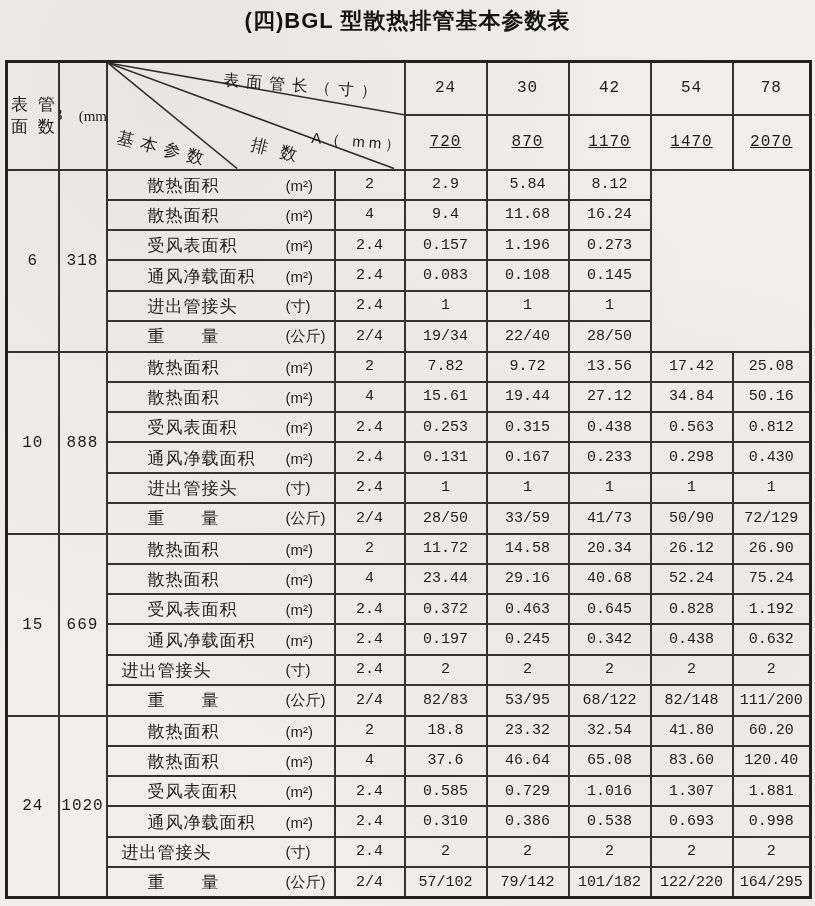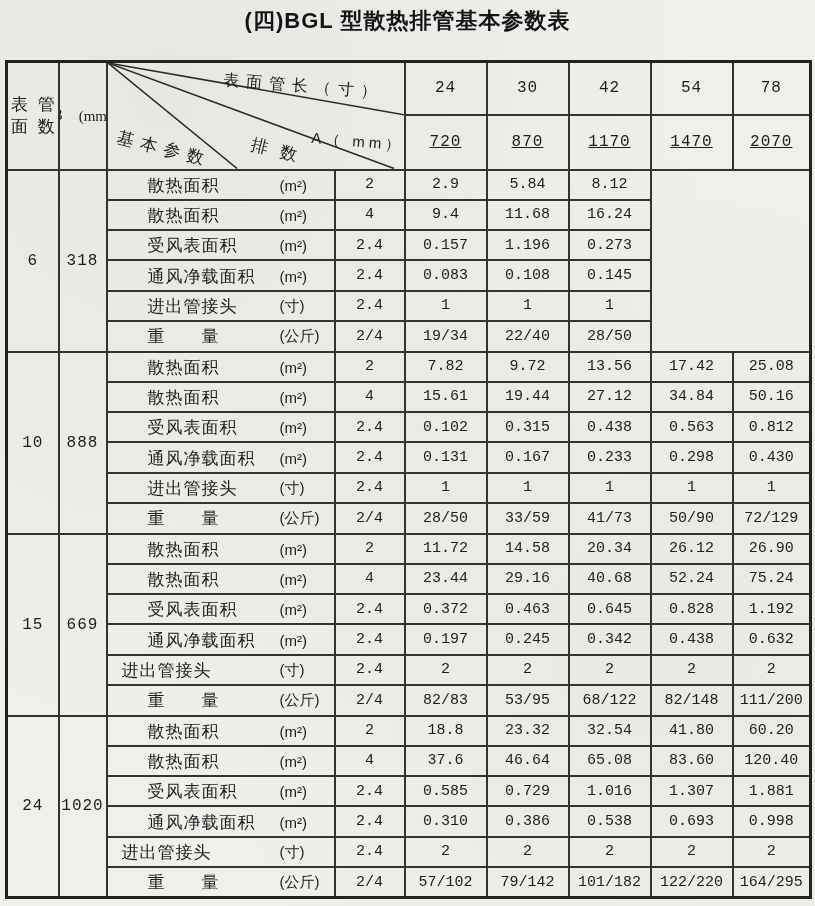--- a/index.html
+++ b/index.html
@@ -48,21 +48,21 @@
   th.corner{position:relative;padding:0;}
   th.corner svg{position:absolute;left:0;top:0;width:100%;height:100%;display:block;}
   th.corner span{position:absolute;white-space:nowrap;transform-origin:0 0;font-weight:normal;}
   .c-top{left:116px;top:7px;font-size:16px;letter-spacing:7px;transform:rotate(4.5deg);}
   .c-mid{left:204px;top:66px;font-size:15px;letter-spacing:4px;transform:rotate(4.5deg);}
   .c-row{left:146px;top:70px;font-size:17px;letter-spacing:13px;transform:rotate(14deg);}
   .c-left{left:12px;top:63px;font-size:17px;letter-spacing:7px;transform:rotate(14deg);}
   
   td.labcell{position:relative;text-align:left;padding-left:44px;}
   td.labcell .lab{position:absolute;left:40px;top:50%;transform:translateY(-50%);font-size:17px;white-space:nowrap;letter-spacing:1px;}
-  td.labcell .unit{position:absolute;left:172px;top:50%;transform:translateY(-50%);font-size:15px;white-space:nowrap;}
+  td.labcell .unit{position:absolute;left:178px;top:50%;transform:translateY(-50%);font-size:15px;white-space:nowrap;}
   tbody.b3 tr:nth-child(5) .lab, tbody.b4 tr:nth-child(5) .lab{left:14px;}
   td.mergedempty{background:transparent;}
 </style>
 </head>
 <body>
 
 <div class="page">
   <h1 class="title">(四)BGL 型散热排管基本参数表</h1>
 
   <table class="ptable">
@@ -207,21 +207,21 @@
           <td class="val">27.12</td>
           <td class="val">34.84</td>
           <td class="val">50.16</td>
         </tr>
         <tr>
           <td class="labcell">
             <span class="lab">受风表面积</span>
             <span class="unit">(m²)</span>
           </td>
           <td class="pai">2.4</td>
-          <td class="val">0.102</td>
+          <td class="val">0.253</td>
           <td class="val">0.315</td>
           <td class="val">0.438</td>
           <td class="val">0.563</td>
           <td class="val">0.812</td>
         </tr>
         <tr>
           <td class="labcell">
             <span class="lab">通风净载面积</span>
             <span class="unit">(m²)</span>
           </td>

